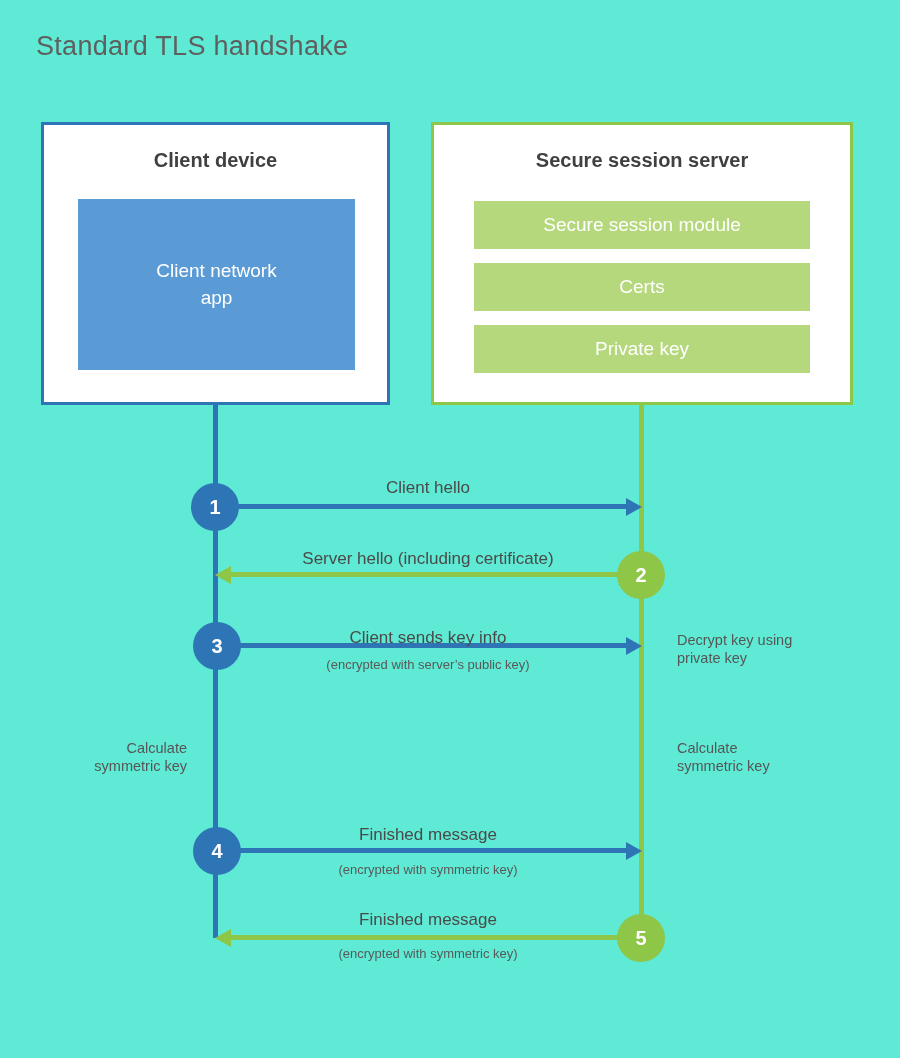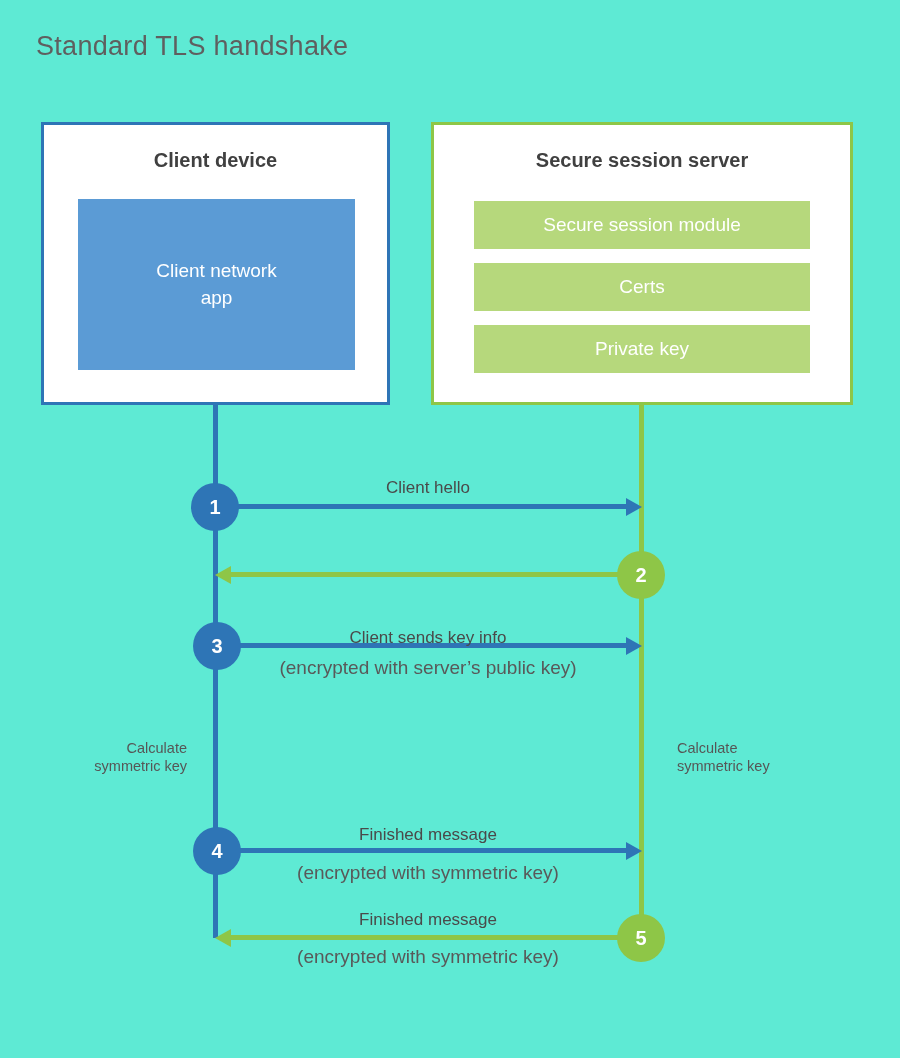--- a/index.html
+++ b/index.html
@@ -48,21 +48,21 @@
   .a4-head  { left:626px; top:842px; }
   .a5-shaft { left:225px; top:935px; width:416px; }
   .a5-head  { left:215px; top:929px; }
 
   .msg { position:absolute; left:240px; width:376px; text-align:center; font-size:17px; color:#4a4a4a; }
   .msg-1 { top:478px;text-align:center; }
   .msg-2 { top:549px; }
   .msg-3 { top:628px; }
   .msg-4 { top:825px; }
   .msg-5 { top:910px; }
-  .sub { position:absolute; left:240px; width:376px; text-align:center; font-size:19px; color:#595959; }
+  .sub { position:absolute; left:240px; width:376px; text-align:center; font-size:13px; color:#595959; }
   .sub-3 { top:657px; }
   .sub-4 { top:862px; }
   .sub-5 { top:946px; }
 
   .note { position:absolute; font-size:14.5px; line-height:1.25; color:#565656; white-space:pre-line; }
   .note-calc-left { left:40px; top:739px; width:147px; text-align:right; }
   .note-decrypt { left:677px; top:631px; width:170px; text-align:left; }
   .note-calc-right { left:677px; top:739px; width:170px; text-align:left; }
 </style>
 </head>
@@ -89,20 +89,21 @@
   <div class="vline green"></div>
 
   <div class="shaft blue a1-shaft"></div>
   <div class="head-r a1-head"></div>
   <div class="badge blue badge-1">1</div>
   <div class="msg msg-1">Client hello</div>
 
   <div class="shaft green a2-shaft"></div>
   <div class="head-l a2-head"></div>
   <div class="badge green badge-2">2</div>
+  <div class="msg msg-2">Server hello (including certificate)</div>
 
   <div class="shaft blue a3-shaft"></div>
   <div class="head-r a3-head"></div>
   <div class="badge blue badge-3">3</div>
   <div class="msg msg-3">Client sends key info</div>
   <div class="sub sub-3">(encrypted with server’s public key)</div>
 
   <div class="shaft blue a4-shaft"></div>
   <div class="head-r a4-head"></div>
   <div class="badge blue badge-4">4</div>
@@ -110,16 +111,18 @@
   <div class="sub sub-4">(encrypted with symmetric key)</div>
 
   <div class="shaft green a5-shaft"></div>
   <div class="head-l a5-head"></div>
   <div class="badge green badge-5">5</div>
   <div class="msg msg-5">Finished message</div>
   <div class="sub sub-5">(encrypted with symmetric key)</div>
 
   <div class="note note-calc-left">Calculate
 symmetric key</div>
+  <div class="note note-decrypt">Decrypt key using
+private key</div>
   <div class="note note-calc-right">Calculate
 symmetric key</div>
 
 </div>
 
 </body></html>

